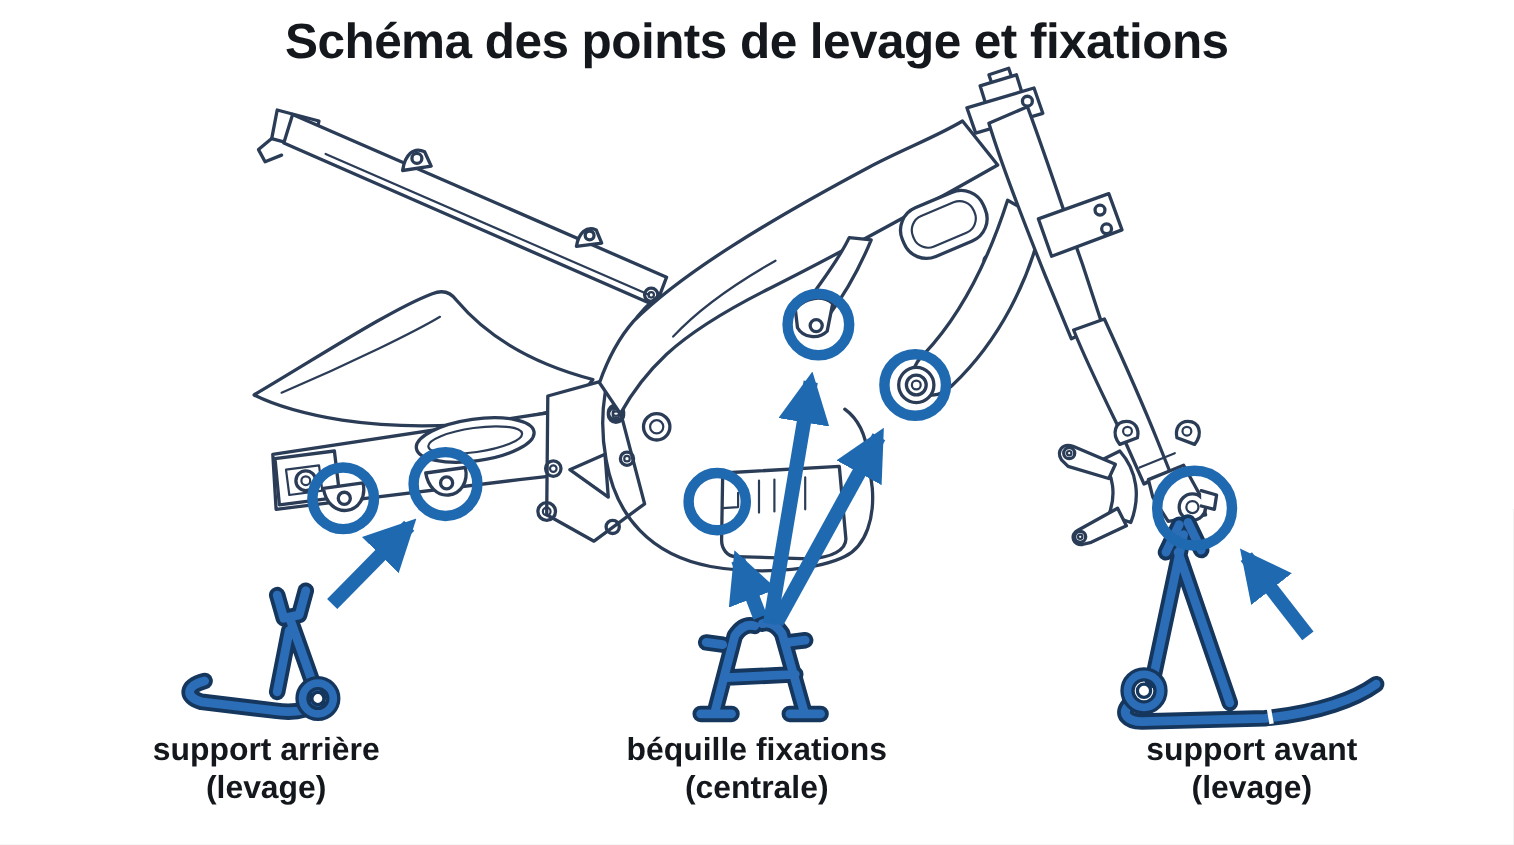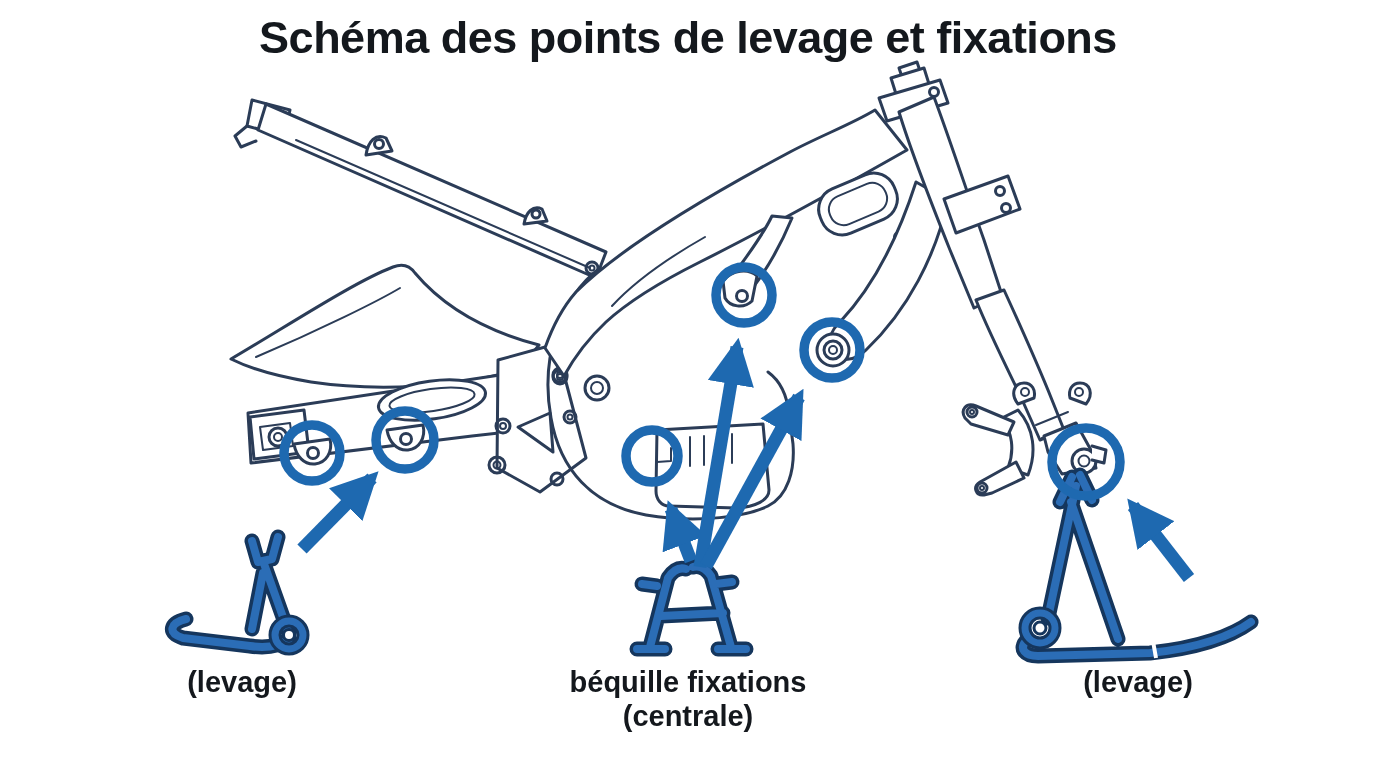--- a/index.html
+++ b/index.html
@@ -219,23 +219,25 @@
       <circle class="hl" cx="312" cy="453" r="28"></circle>
       <circle class="hl" cx="405" cy="440" r="29"></circle>
       <circle class="hl" cx="652" cy="456" r="26"></circle>
       <circle class="hl" cx="744" cy="295" r="28"></circle>
       <circle class="hl" cx="832" cy="350" r="28"></circle>
       <circle class="hl" cx="1086" cy="462" r="34"></circle>
     </g>
   </svg>
 
   <div class="stand-label label-rear">
+    <span>support arrière</span>
     <span>(levage)</span>
   </div>
   <div class="stand-label label-center">
     <span>béquille fixations</span>
     <span>(centrale)</span>
   </div>
   <div class="stand-label label-front">
+    <span>support avant</span>
     <span>(levage)</span>
   </div>
 
 </div>
 
 </body></html>

